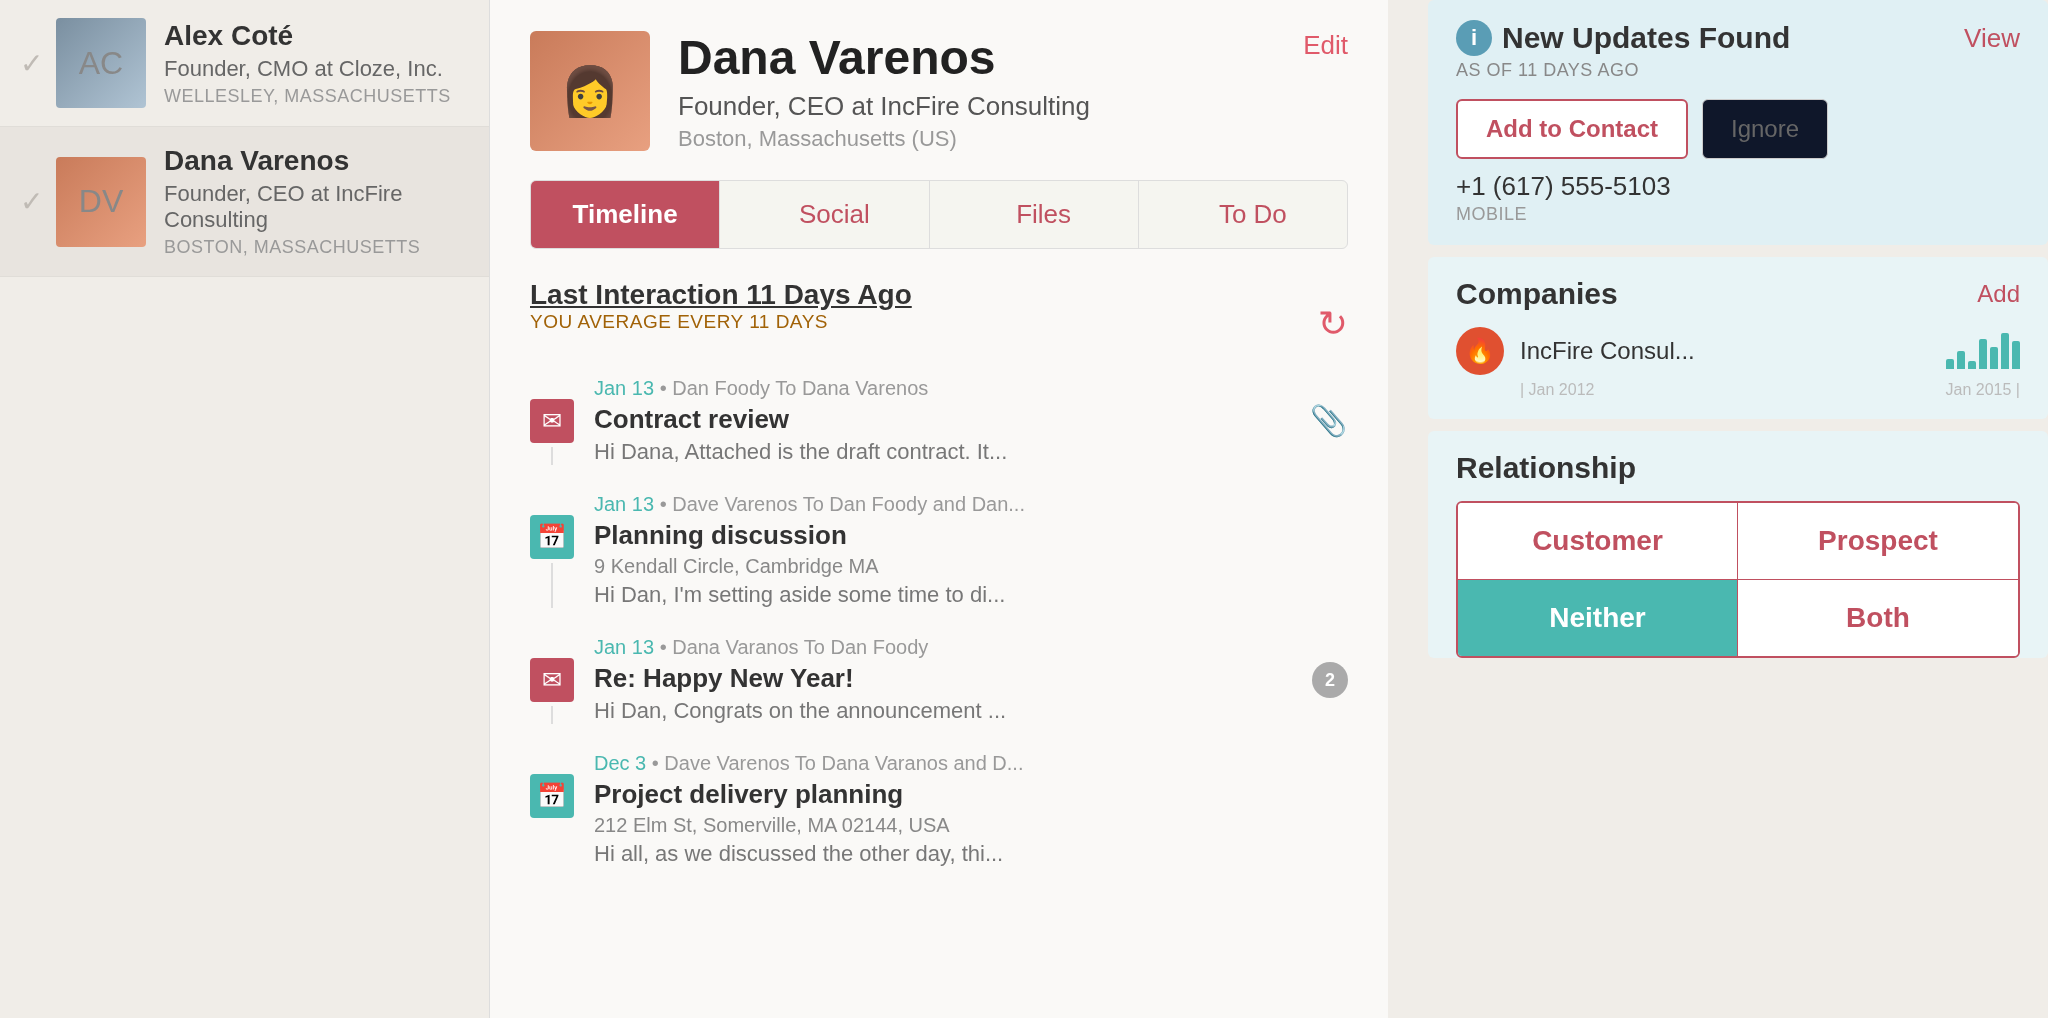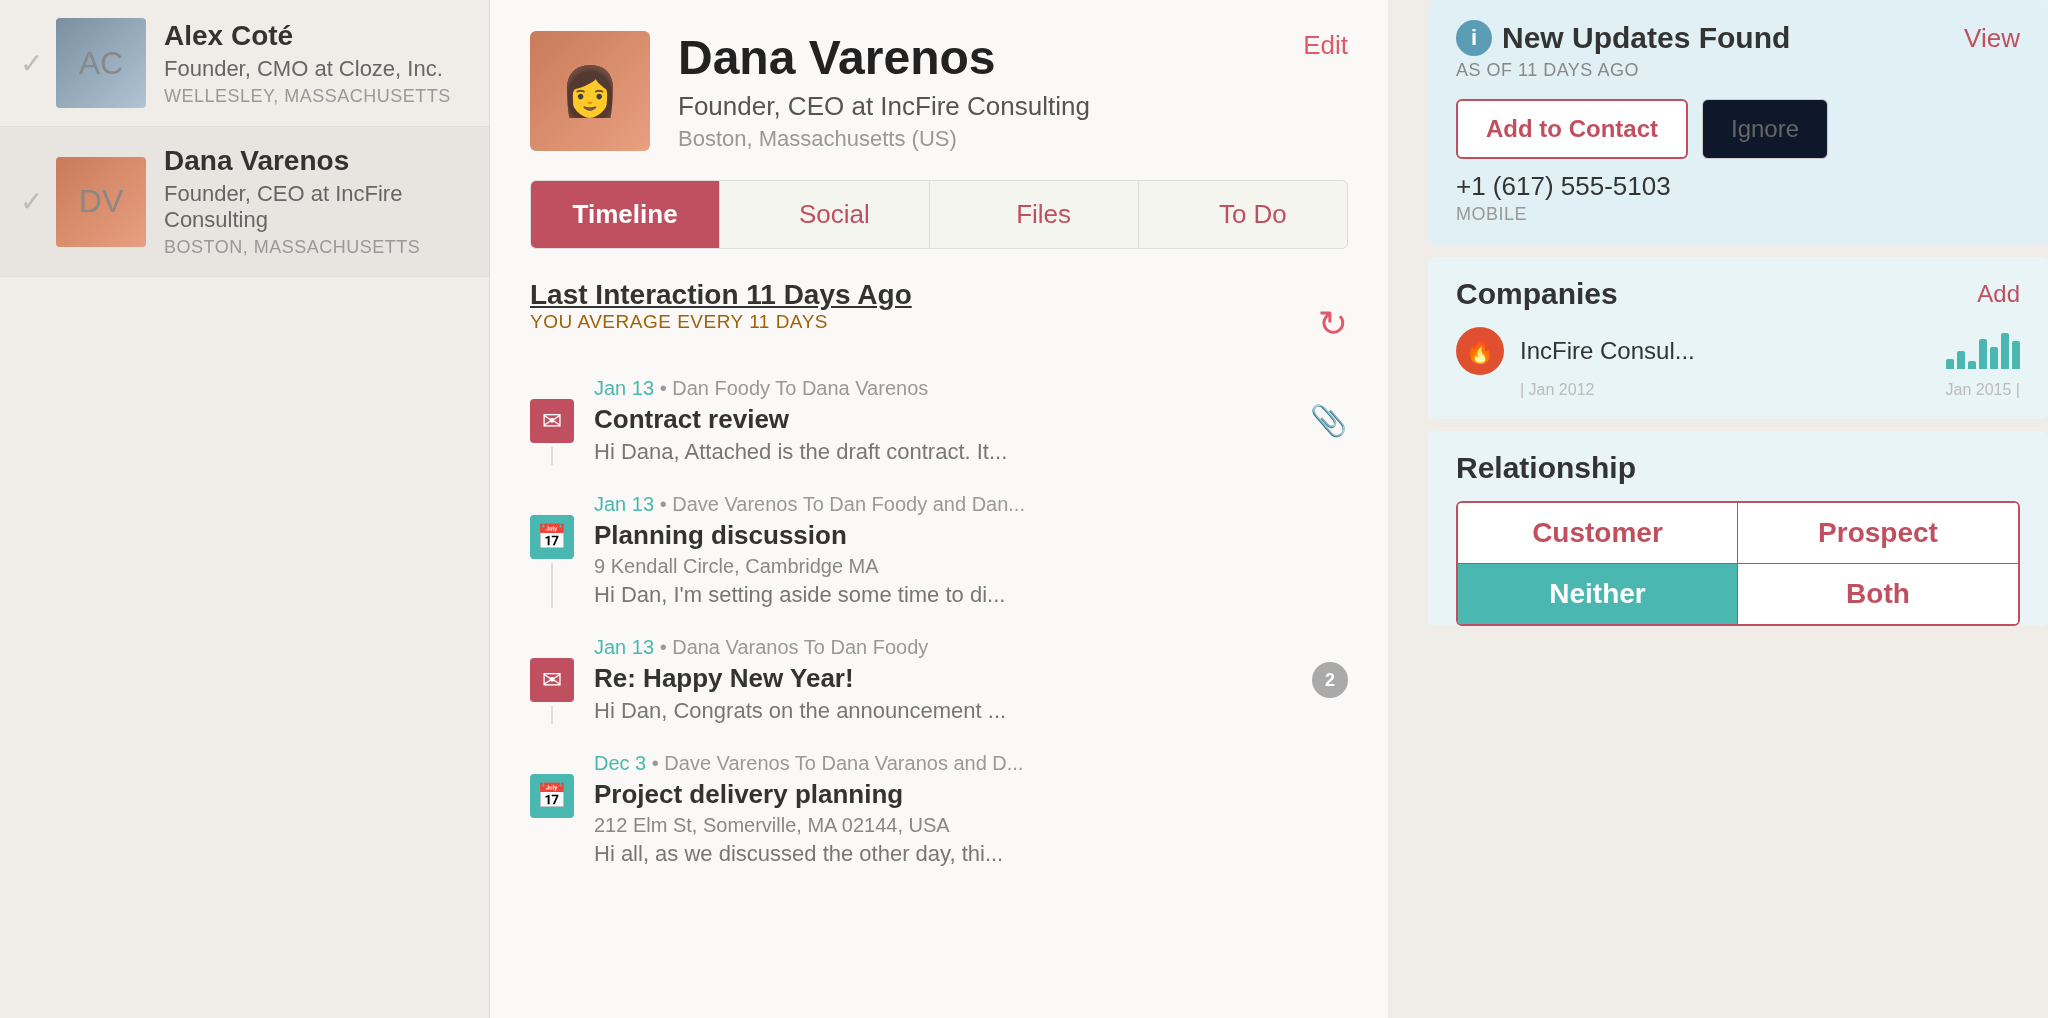--- a/index.html
+++ b/index.html
@@ -432,21 +432,21 @@
     .rel-grid {
       display: grid;
       grid-template-columns: 1fr 1fr;
       gap: 0;
       border: 2px solid #c05060;
       border-radius: 6px;
       overflow: hidden;
       margin-top: 16px;
     }
     .rel-cell {
-      padding: 14px 0;
+      padding: 22px 0;
       text-align: center;
       font-size: 28px;
       font-weight: 600;
       cursor: pointer;
     }
     .rel-cell.customer {
       color: #c05060;
       background: white;
       border-right: 1px solid #c05060;
       border-bottom: 1px solid #c05060;

